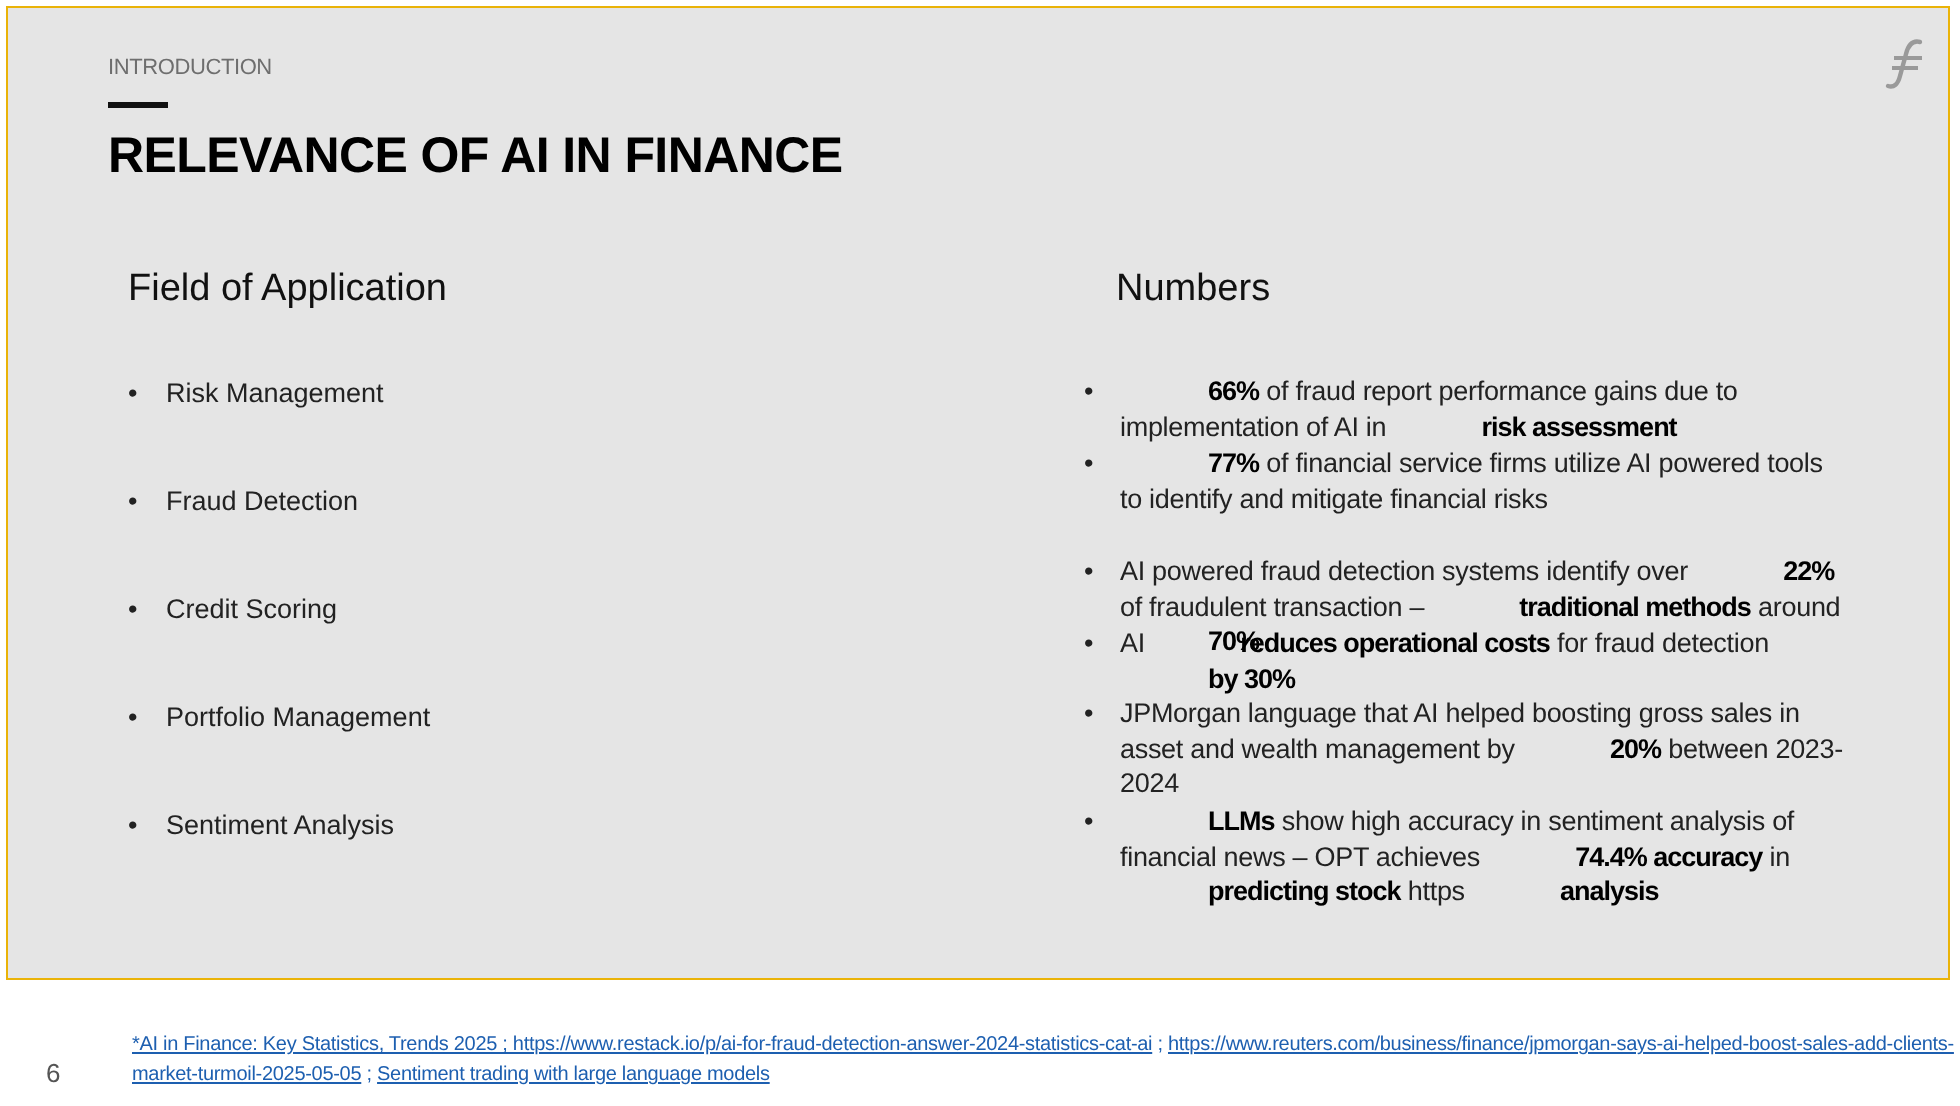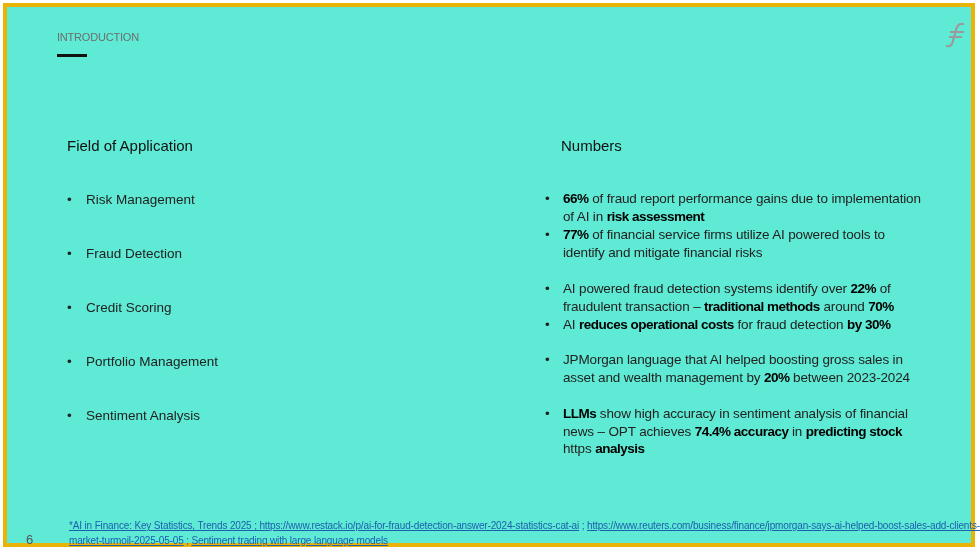--- a/index.html
+++ b/index.html
@@ -13,24 +13,24 @@
       position: relative;
       overflow: hidden;
       font-family: "Liberation Sans", "DejaVu Sans", sans-serif;
       color: #1a1a1a;
     }
     .slide {
       position: absolute;
       left: 3px;
       top: 3px;
       width: 972px;
-      height: 544px;
-      border: 4px solid #eab308;
+      height: 487px;
+      border: 1px solid #eab308;
       box-sizing: border-box;
-      background: #5eead4;
+      background: #e5e5e5;
     }
     .section-label {
       position: absolute;
       left: 50px;
       top: 24px;
       font-size: 11px;
       color: #6e6e6e;
       letter-spacing: -0.2px;
     }
     .accent-bar {
@@ -52,21 +52,21 @@
     }
     .logo {
       position: absolute;
       left: 937px;
       top: 14px;
       width: 24px;
       height: 28px;
     }
     .col-heading {
       position: absolute;
-      font-size: 15px;
+      font-size: 19px;
       color: #111111;
       font-weight: normal;
       text-align: center;
     }
     .left-heading { left: 60px; top: 130px; }
     .right-heading { left: 554px; top: 130px; }
 
     .field-list {
       position: absolute;
       left: 60px;
@@ -108,20 +108,21 @@
     }
     .num-item .bullet {
       position: absolute;
       left: 0;
       top: 0;
     }
     .num-item b {
       font-weight: bold;
       color: #000000;
       letter-spacing: -0.5px;
+      margin-left: 44px;
     }
 
     .page-number {
       position: absolute;
       left: 19px;
       top: 525px;
       font-size: 13px;
       color: #555555;
     }
     .footnote {
@@ -141,20 +142,21 @@
     .footnote .sep {
       color: #1d5fb0;
     }
   </style>
 </head>
 <body>
 
 <div class="slide">
   <div class="section-label">INTRODUCTION</div>
   <div class="accent-bar"></div>
+  <div class="page-title">RELEVANCE OF AI IN FINANCE</div>
 
   <div class="logo">
     <svg width="24" height="28" viewBox="0 0 24 28">
       <path d="M19 3 C15 2, 13 5, 12 9 L9 20 C8 24, 6 26, 3 25" fill="none" stroke="#9a9a9a" stroke-width="2.2" stroke-linecap="round"></path>
       <line x1="6" y1="11" x2="20" y2="11" stroke="#9a9a9a" stroke-width="2"></line>
       <line x1="5" y1="16" x2="18" y2="16" stroke="#9a9a9a" stroke-width="2"></line>
     </svg>
   </div>
 
   <div class="col-heading left-heading">Field of Application</div>

